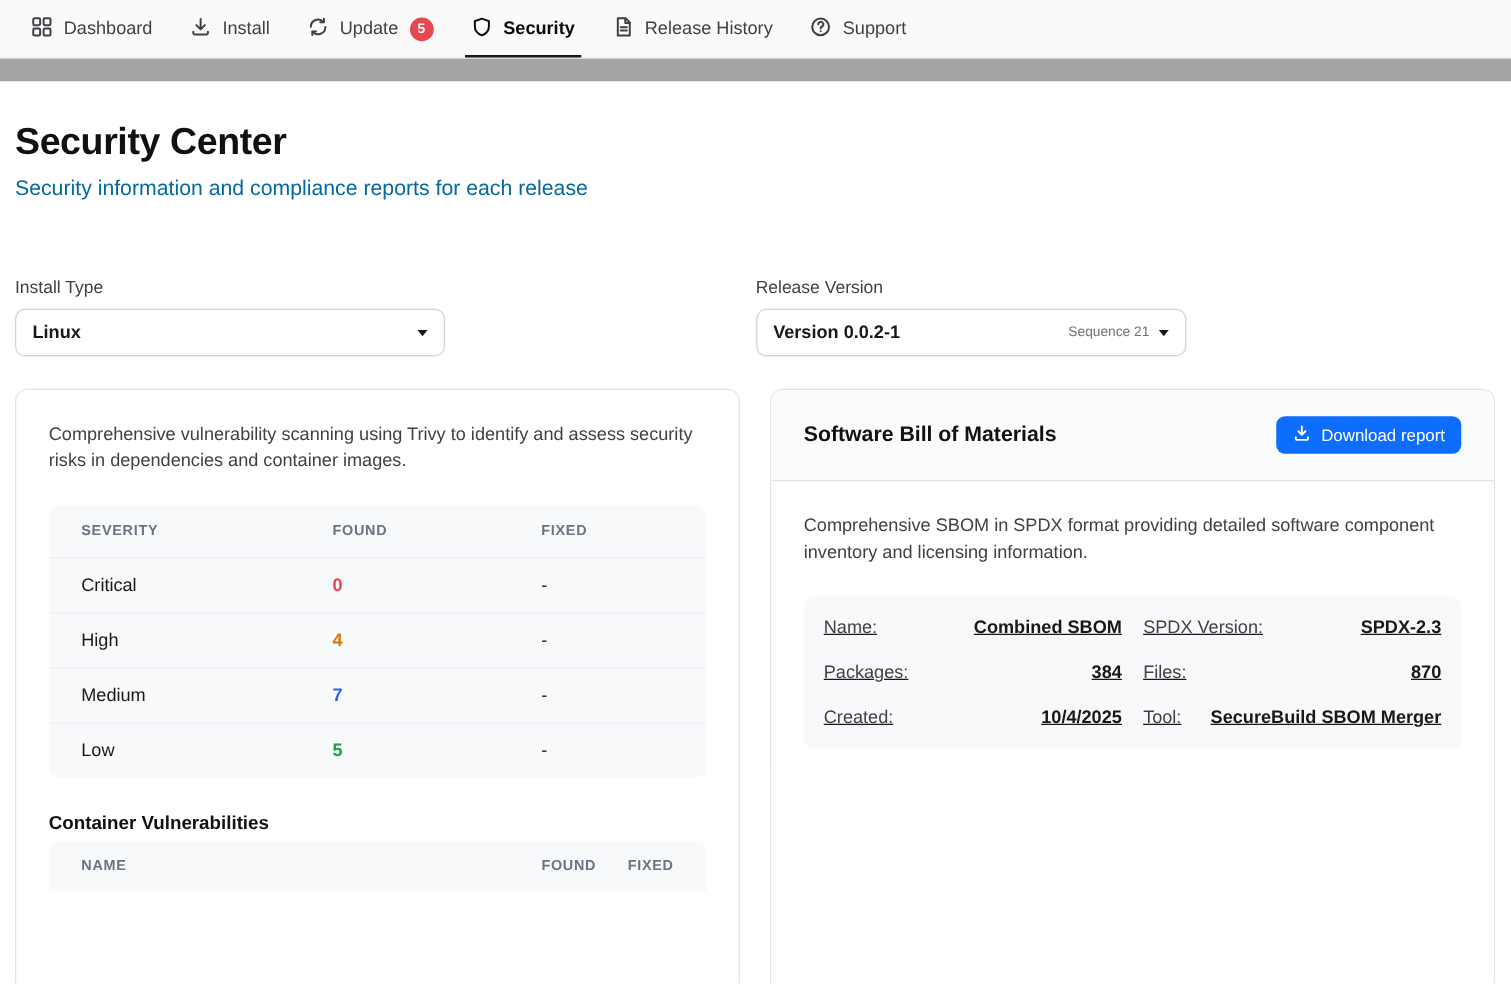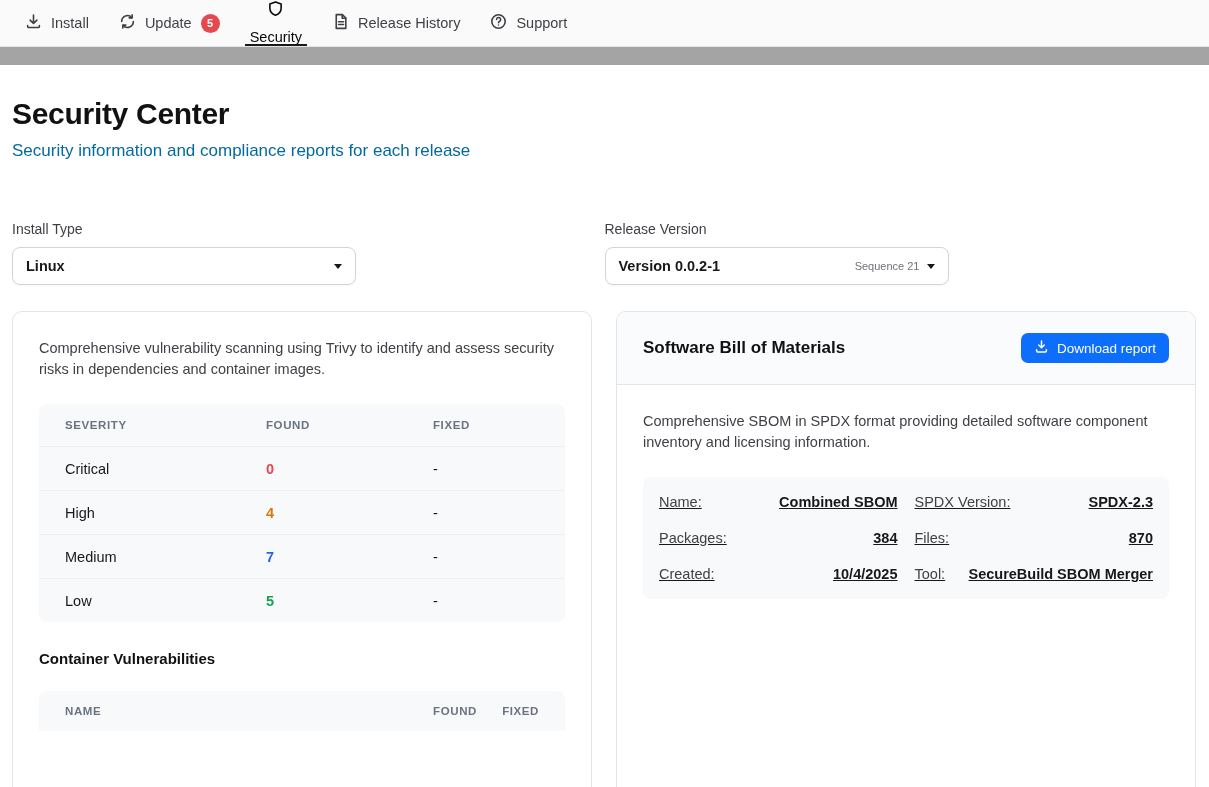--- a/index.html
+++ b/index.html
@@ -17,21 +17,21 @@
   
   .topnav{
     display:flex;align-items:center;height:47px;background:#fafafa;
     border-bottom:1px solid var(--border);padding:0 10px;
   }
   .nav-item{
     position:relative;display:flex;align-items:center;gap:9px;height:100%;
     padding:0 15px;font-size:14.5px;color:#3f3f46;cursor:pointer;white-space:nowrap;
   }
   .nav-item svg{flex:none;}
-  .nav-item.active{color:#09090b;font-weight:400;flex-direction:column;}
+  .nav-item.active{color:#09090b;font-weight:700;}
   .nav-item.active::after{
     content:"";position:absolute;left:10px;right:10px;bottom:0;height:2px;background:#18181b;
   }
   .badge{
     display:flex;align-items:center;justify-content:center;
     min-width:19px;height:19px;padding:0 5px;border-radius:999px;
     background:var(--badge-red);color:#fff;font-size:11px;font-weight:700;
   }
   .gray-strip{height:18px;background:#a4a4a4;}
   
@@ -70,21 +70,21 @@
   
   .sev-table{background:var(--tbl-bg);border-radius:8px;overflow:hidden;}
   .sev-row{
     display:grid;grid-template-columns:201px 167px 1fr;align-items:center;
     height:44px;padding:0 26px;font-size:14.5px;
   }
   .sev-row + .sev-row{border-top:1px solid #eef0f3;}
   .sev-head{height:42px;font-size:11.5px;font-weight:700;letter-spacing:.6px;color:#6b7280;}
   .sev-found{font-weight:600;}
   .sev-fixed{color:#18181b;}
-  .sub-heading{font-size:15px;font-weight:700;margin:28px 0 24px;color:#111;}
+  .sub-heading{font-size:15px;font-weight:700;margin:28px 0 6px;color:#111;}
   .cv-head{
     background:var(--tbl-bg);border-radius:8px 8px 0 0;
     display:grid;grid-template-columns:1fr 80px 62px;align-items:center;
     height:40px;padding:0 26px;font-size:11.5px;font-weight:700;letter-spacing:.6px;color:#6b7280;
   }
   .cv-head .num{text-align:right;}
   
   .btn-primary{
     display:flex;align-items:center;gap:8px;height:30px;padding:0 13px;
     background:var(--accent-blue);color:#fff;border:none;border-radius:7px;
@@ -93,20 +93,29 @@
   .sbom-grid{background:var(--tbl-bg);border-radius:8px;padding:7px 16px;}
   .sbom-row{display:grid;grid-template-columns:1fr 1fr;column-gap:17px;height:36px;align-items:center;}
   .sbom-pair{display:flex;justify-content:space-between;align-items:center;gap:10px;text-decoration:underline;}
   .sbom-label{font-size:14.5px;color:#3f3f46;white-space:nowrap;}
   .sbom-value{font-size:14.5px;font-weight:700;color:#18181b;text-align:right;white-space:nowrap;}
 </style>
 </head>
 <body>
 
 <nav class="topnav">
+  <div class="nav-item">
+    <span><svg width="17" height="17" viewBox="0 0 16 16" fill="none" stroke="currentColor" stroke-width="1.5" stroke-linecap="round" stroke-linejoin="round">
+          <rect x="1.5" y="1.5" width="5.2" height="5.2" rx="1"></rect>
+          <rect x="9.3" y="1.5" width="5.2" height="5.2" rx="1"></rect>
+          <rect x="1.5" y="9.3" width="5.2" height="5.2" rx="1"></rect>
+          <rect x="9.3" y="9.3" width="5.2" height="5.2" rx="1"></rect>
+        </svg></span>
+    <span>Dashboard</span>
+  </div>
   <div class="nav-item">
     <span><svg width="17" height="17" viewBox="0 0 16 16" fill="none" stroke="currentColor" stroke-width="1.5" stroke-linecap="round" stroke-linejoin="round">
           <path d="M8 2v7.5M4.8 6.7L8 9.9l3.2-3.2M2.5 11.7v1a1 1 0 0 0 1 1h9a1 1 0 0 0 1-1v-1"></path>
         </svg></span>
     <span>Install</span>
   </div>
   <div class="nav-item">
     <span><svg width="17" height="17" viewBox="0 0 16 16" fill="none" stroke="currentColor" stroke-width="1.5" stroke-linecap="round" stroke-linejoin="round">
           <path d="M13.5 8a5.5 5.5 0 0 1-9.6 3.7M2.5 8a5.5 5.5 0 0 1 9.6-3.7"></path>
           <path d="M12.4 1.8v2.8h-2.8M3.6 14.2v-2.8h2.8"></path>

